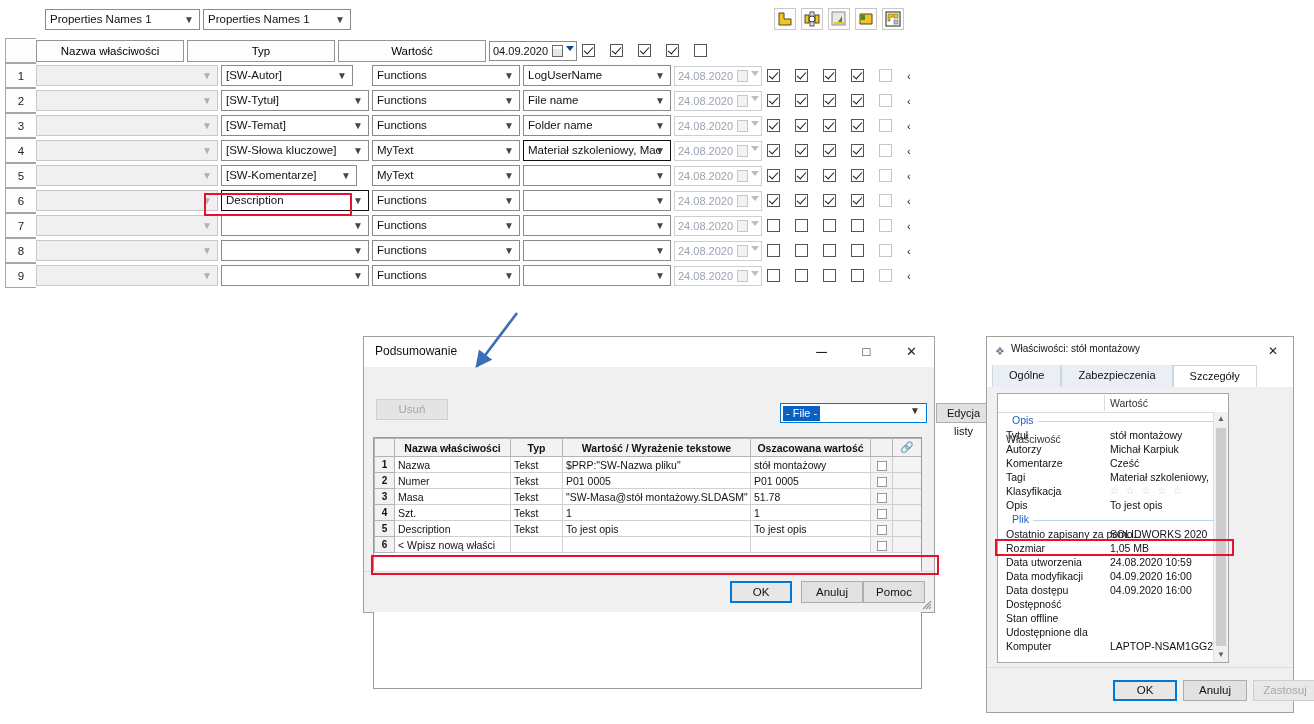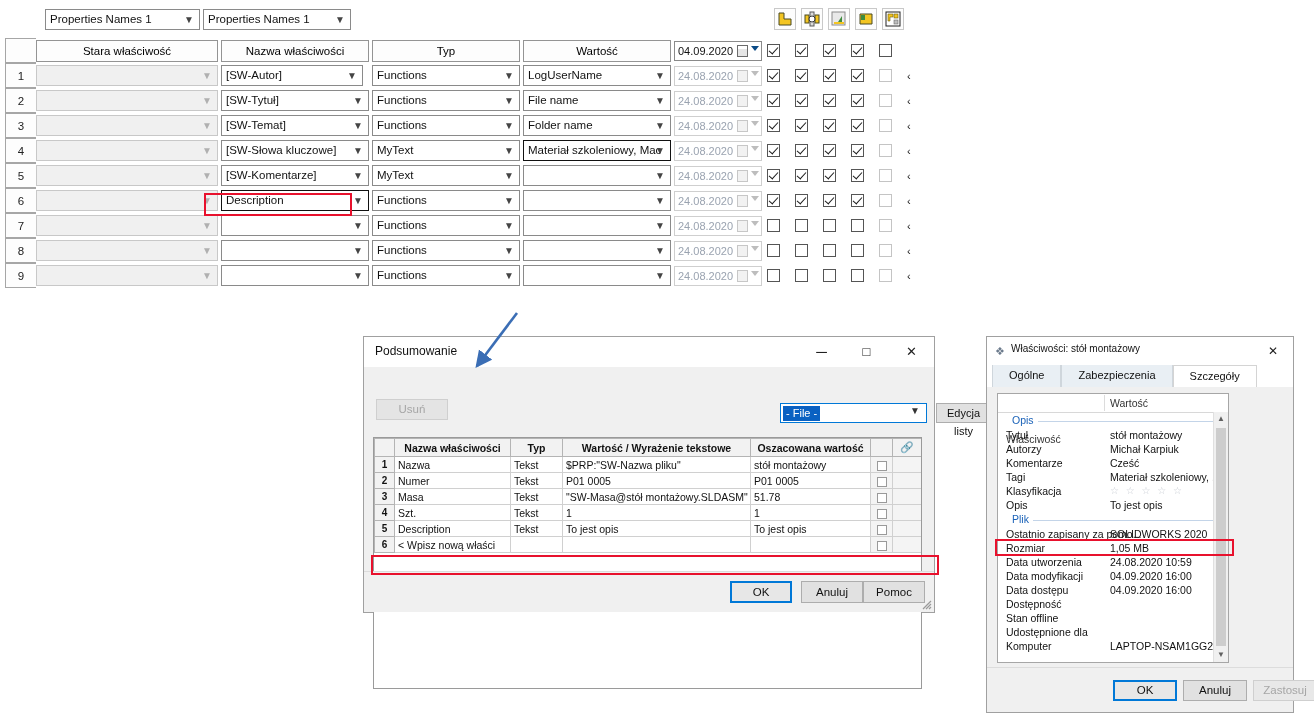--- a/index.html
+++ b/index.html
@@ -597,21 +597,20 @@
           <rect x="9" y="9" width="4" height="4" fill="#bdbdbd" stroke="#6a6a6a" stroke-width="0.6"></rect>
         </svg>
       </div>
     </div>
   </div>
 
   <div id="grid">
 
     <div class="grow">
       <div class="rownum"></div>
-      <div class="hdrcell w-old">Stara właściwość</div>
       <div class="hdrcell w-name">Nazwa właściwości</div>
       <div class="hdrcell w-type">Typ</div>
       <div class="hdrcell w-val">Wartość</div>
       <div class="datebox">
         <span>04.09.2020</span>
         <span class="cal"></span>
         <span class="dchev"></span>
       </div>
       <div class="chk-wrap">
         <span class="chk checked"></span>
@@ -622,21 +621,21 @@
       </div>
     </div>
 
     <div id="grid-rows">
         <div class="grow">
           <div class="rownum">1</div>
           <div class="cell w-old">
             <div class="cbo disabled" style="width:182px"><span></span><span class="chev">▼</span></div>
           </div>
           <div class="cell w-name">
-            <div class="cbo" style="width:142px"><span>[SW-Autor]</span><span class="chev">▼</span></div>
+            <div class="cbo" style="width:132px"><span>[SW-Autor]</span><span class="chev">▼</span></div>
           </div>
           <div class="cell w-type">
             <div class="cbo" style="width:148px"><span>Functions</span><span class="chev">▼</span></div>
           </div>
           <div class="cell w-val">
             <div class="cbo" style="width:148px"><span>LogUserName</span><span class="chev">▼</span></div>
           </div>
           <div class="datebox disabled"><span>24.08.2020</span><span class="cal"></span><span class="dchev"></span></div>
           <div class="chk-wrap">
             <span class="chk checked"></span>
@@ -718,21 +717,21 @@
             <span class="chk light"></span>
           </div>
           <span class="lt-arrow">‹</span>
         </div>
         <div class="grow">
           <div class="rownum">5</div>
           <div class="cell w-old">
             <div class="cbo disabled" style="width:182px"><span></span><span class="chev">▼</span></div>
           </div>
           <div class="cell w-name">
-            <div class="cbo" style="width:148px"><span>[SW-Komentarze]</span><span class="chev">▼</span></div>
+            <div class="cbo" style="width:136px"><span>[SW-Komentarze]</span><span class="chev">▼</span></div>
           </div>
           <div class="cell w-type">
             <div class="cbo" style="width:148px"><span>MyText</span><span class="chev">▼</span></div>
           </div>
           <div class="cell w-val">
             <div class="cbo" style="width:148px"><span></span><span class="chev">▼</span></div>
           </div>
           <div class="datebox disabled"><span>24.08.2020</span><span class="cal"></span><span class="dchev"></span></div>
           <div class="chk-wrap">
             <span class="chk checked"></span>

